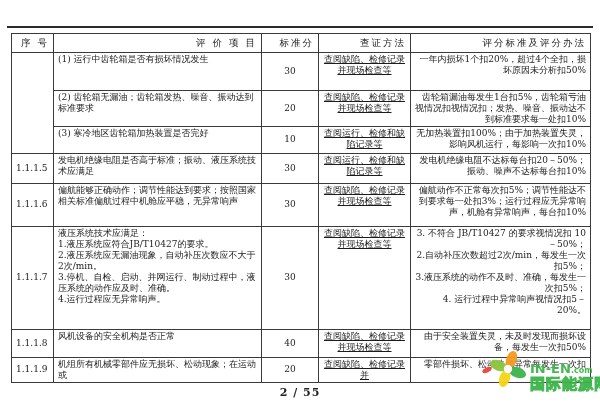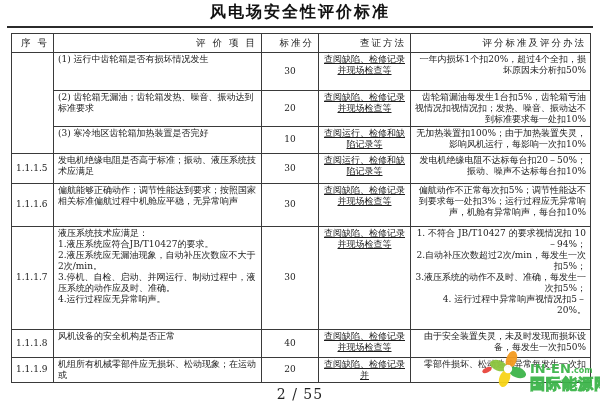--- a/index.html
+++ b/index.html
@@ -52,24 +52,24 @@
   tbody tr:nth-child(2){height:34px;}
   tbody tr:nth-child(3){height:27px;}
   tbody tr:nth-child(4){height:30px;}
   tbody tr:nth-child(5){height:43px;}
   tbody tr:nth-child(6){height:103px;}
   tbody tr:nth-child(7){height:28px;}
   tbody tr:nth-child(8){height:21px;}
   .page-number{
     position:absolute;left:0;top:386px;width:100%;
     text-align:center;
-    font-size:14px;
+    font-size:11px;
     letter-spacing:1px;
     color:#222;
-    font-weight:normal;
+    font-weight:bold;
   }
   .watermark{
     position:absolute;right:0px;top:336px;
     width:118px;height:56px;
     display:flex;align-items:flex-end;
     opacity:0.95;
     z-index:5;
     pointer-events:none;
   }
   .wm-logo{flex:0 0 auto;width:46px;height:46px;margin-right:2px;}
@@ -88,21 +88,20 @@
     letter-spacing:1px;
     white-space:nowrap;
     margin-top:2px;
   }
 </style>
 </head>
 <body>
 
 <div class="page">
 
-  <div class="doc-title">风电场安全性评价标准</div>
   <div class="title-rule"></div>
 
   <table class="eval">
     <colgroup>
       <col style="width:42px">
       <col style="width:208px">
       <col style="width:57px">
       <col style="width:92px">
       <col style="width:180px">
     </colgroup>
@@ -151,21 +150,21 @@
         </tr>
         <tr>
           <td class="col-no">1.1.1.7</td>
           <td class="col-item">液压系统技术应满足：
 1.液压系统应符合JB/T10427的要求。
 2.液压系统应无漏油现象，自动补压次数应不大于2次/min。
 3.停机、自检、启动、并网运行、制动过程中，液压系统的动作应及时、准确。
 4.运行过程应无异常响声。</td>
           <td class="col-score">30</td>
           <td class="col-method">查阅缺陷、检修记录并现场检查等</td>
-          <td class="col-criteria">1. 不符合 JB/T10427 的要求视情况扣 10－94%；
+          <td class="col-criteria">3. 不符合 JB/T10427 的要求视情况扣 10－50%；
 2.自动补压次数超过2次/min，每发生一次扣5%；
 3.液压系统的动作不及时、准确，每发生一次扣5%；
 4. 运行过程中异常响声视情况扣5－20%。</td>
         </tr>
         <tr>
           <td class="col-no">1.1.1.8</td>
           <td class="col-item">风机设备的安全机构是否正常</td>
           <td class="col-score">40</td>
           <td class="col-method">查阅缺陷、检修记录并现场检查等</td>
           <td class="col-criteria">由于安全装置失灵，未及时发现而损坏设备，每发生一次扣50%</td>

